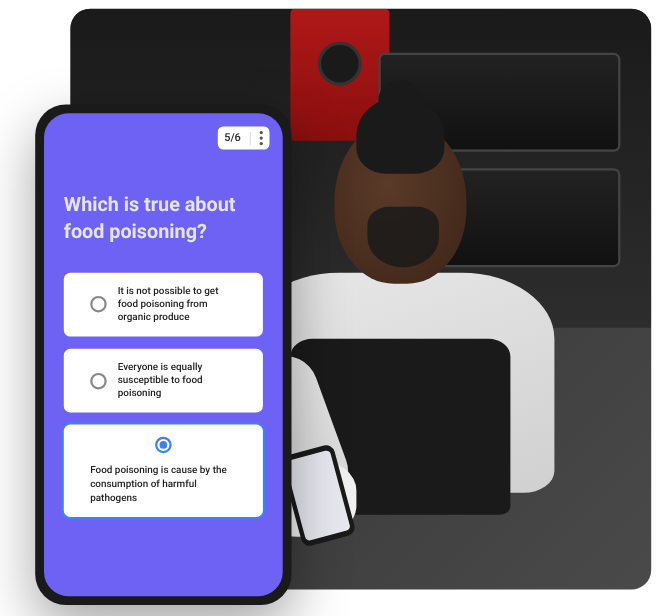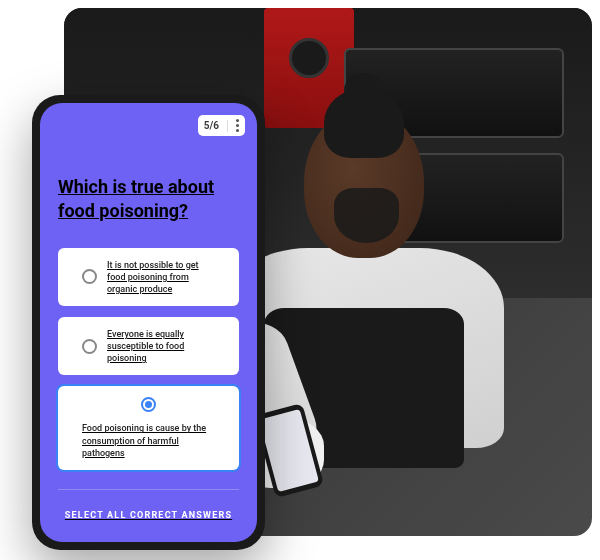--- a/index.html
+++ b/index.html
@@ -17,27 +17,27 @@
     .hairbun { position: absolute; top: -35px; left: 40px; width: 40px; height: 35px; background: #1a1a1a; border-radius: 50%; }
     .beard { position: absolute; top: 80px; left: 30px; width: 65px; height: 55px; background: #1a1a1a; border-radius: 30% 30% 50% 50%; opacity: 0.85; }
     .shirt { position: absolute; top: 140px; left: 60px; width: 280px; height: 200px; background: linear-gradient(160deg, #e8e8e8 0%, #d0d0d0 100%); border-radius: 30% 30% 10% 10%; }
     .apron { position: absolute; top: 200px; left: 100px; width: 200px; height: 160px; background: #1a1a1a; border-radius: 10% 10% 5% 5%; }
     .arm { position: absolute; top: 220px; left: 40px; width: 100px; height: 140px; background: linear-gradient(180deg, #e8e8e8 0%, #d8d8d8 100%); border-radius: 30px; transform: rotate(-20deg); }
     .glove { position: absolute; top: 310px; left: 70px; width: 90px; height: 70px; background: #f0f0f0; border-radius: 40%; }
     .held-phone { position: absolute; top: 300px; left: 100px; width: 50px; height: 85px; background: #1a1a1a; border-radius: 8px; transform: rotate(-15deg); }
     .held-phone-screen { position: absolute; top: 5px; left: 4px; width: 42px; height: 75px; background: #e8e8f0; border-radius: 4px; }
 
     .phone-mockup { position: absolute; left: 32px; top: 95px; width: 233px; height: 455px; background: #1a1a1a; border-radius: 28px; padding: 8px; box-shadow: 0 20px 50px rgba(0,0,0,0.35); }
-    .phone-screen { width: 100%; height: 100%; background: #6e62f5; border-radius: 22px; overflow: hidden; display: flex; flex-direction: column; position: relative; text-decoration: underline; }
+    .phone-screen { width: 100%; height: 100%; background: #6e62f5; border-radius: 22px; overflow: hidden; display: flex; flex-direction: column; position: relative; }
     .progress-pill { position: absolute; top: 12px; right: 12px; background: #fff; border-radius: 5px; padding: 4px 6px; display: flex; align-items: center; gap: 8px; font-size: 10px; font-weight: 600; color: #333; }
     .pill-divider { width: 1px; height: 12px; background: #ddd; }
     .dots-icon { display: flex; flex-direction: column; gap: 2px; }
     .dots-icon span { width: 3px; height: 3px; background: #555; border-radius: 50%; }
     .quiz-body { padding: 72px 18px 0 18px; display: flex; flex-direction: column; flex: 1; }
-    .quiz-title { color: #000000; font-size: 18px; font-weight: 700; line-height: 1.35; margin-bottom: 24px; }
+    .quiz-title { color: #e5e5e5; font-size: 18px; font-weight: 700; line-height: 1.35; margin-bottom: 24px; }
     .answer-option { background: #fff; border-radius: 6px; padding: 11px 24px; display: flex; align-items: center; gap: 10px; margin-bottom: 11px; cursor: pointer; }
     .answer-option.selected { box-shadow: 0 0 0 2px #3b82f6; flex-direction: column; }
     .radio { width: 15px; height: 15px; border: 2px solid #888; border-radius: 50%; flex-shrink: 0; display: flex; align-items: center; justify-content: center; }
     .answer-option.selected .radio { border-color: #3b82f6; }
     .radio-dot { width: 7px; height: 7px; background: #3b82f6; border-radius: 50%; display: none; }
     .answer-option.selected .radio-dot { display: block; }
     .answer-text { font-size: 9px; line-height: 1.35; color: #222; font-weight: 500; }
     .footer-hint { margin-top: auto; padding: 20px 0 22px 0; text-align: center; color: #fff; font-size: 9px; letter-spacing: 1.2px; font-weight: 700; border-top: 1px solid rgba(255,255,255,0.25); }
   </style>
 </head>
@@ -94,17 +94,16 @@
         <span class="answer-text">Everyone is equally susceptible to food poisoning</span>
       </div>
 
       <div class="answer-option selected">
         <span class="radio">
             <span class="radio-dot"></span>
           </span>
         <span class="answer-text">Food poisoning is cause by the consumption of harmful pathogens</span>
       </div>
 
-      <div class="footer-hint">SELECT ALL CORRECT ANSWERS</div>
     </div>
 
   </div>
 </div>
 
 </body></html>

